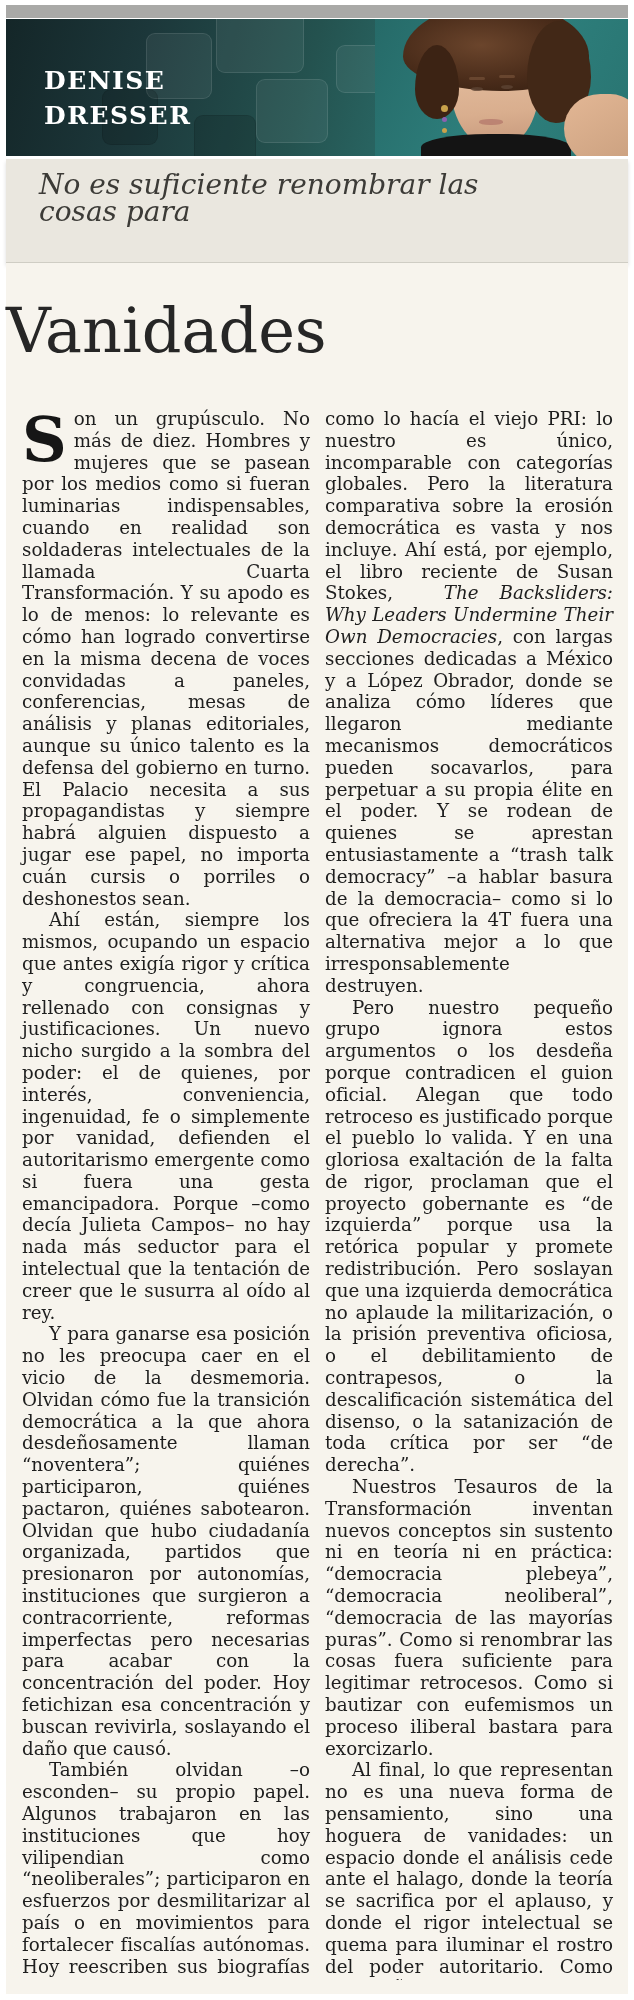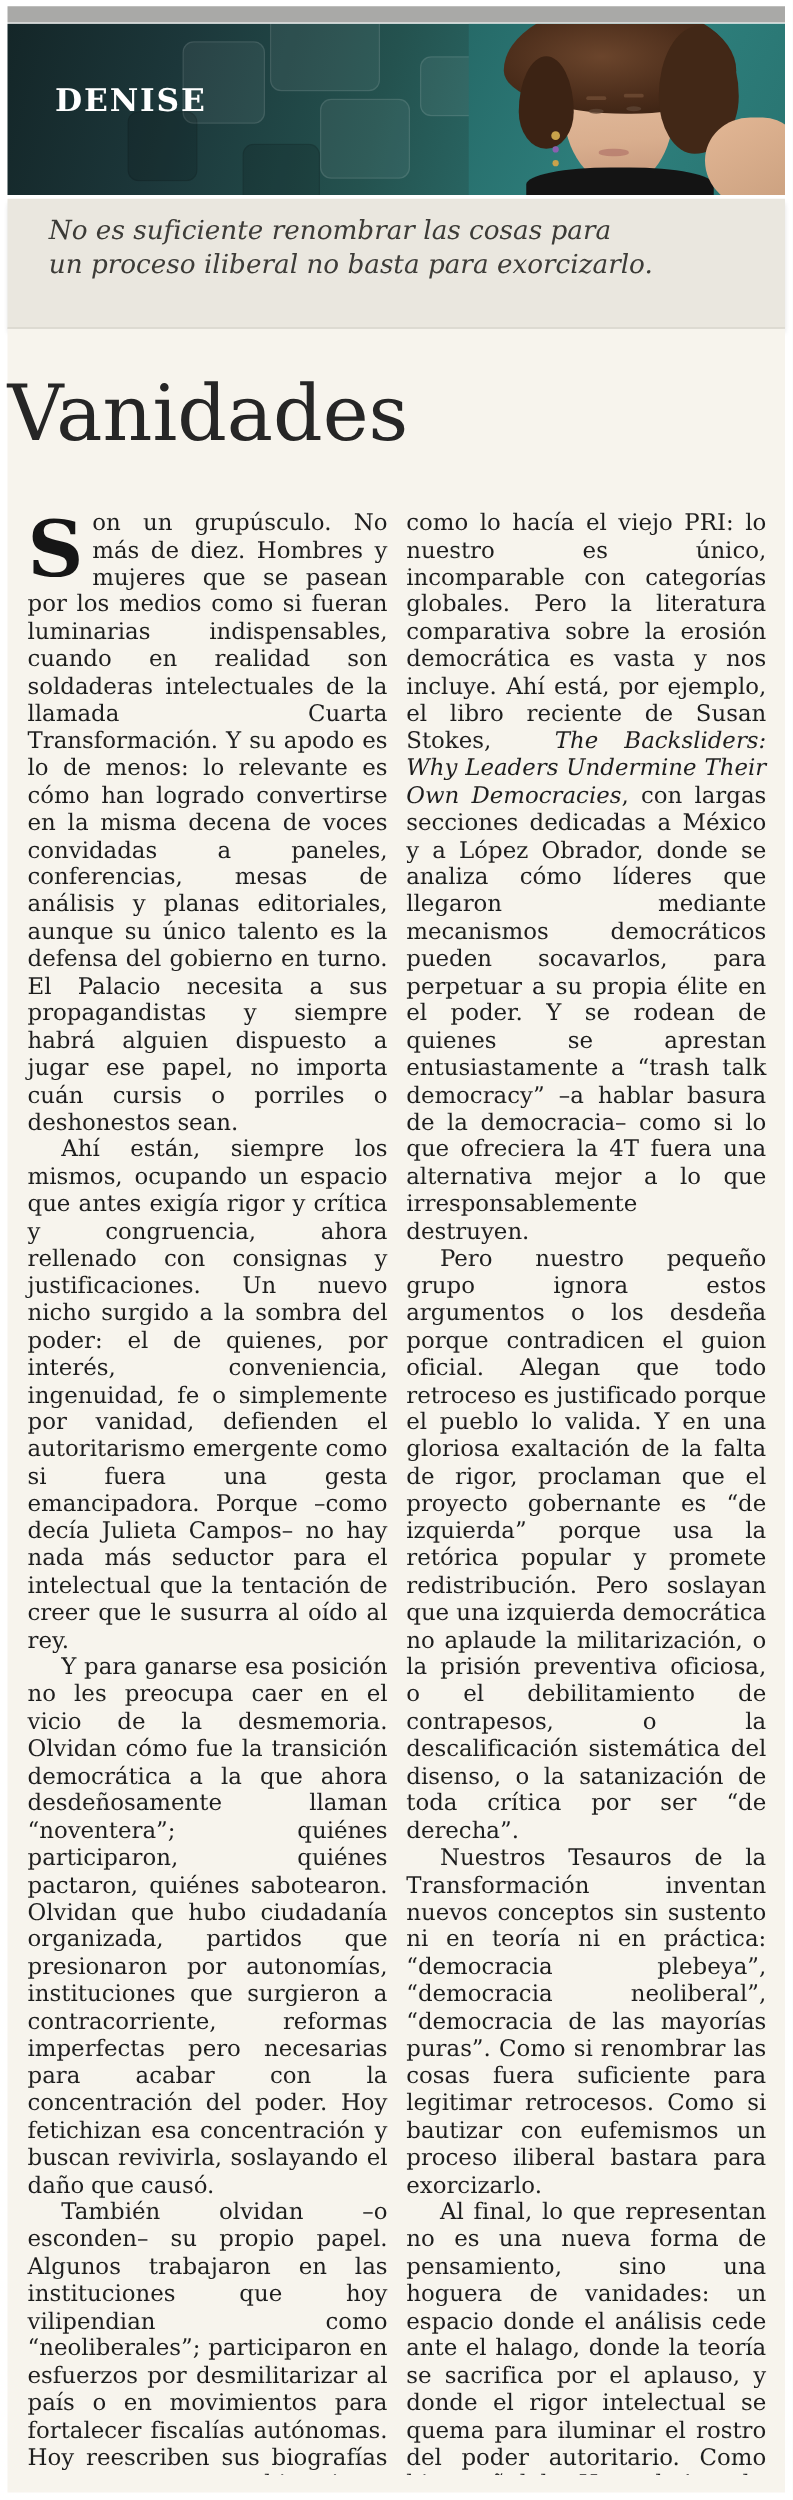--- a/index.html
+++ b/index.html
@@ -39,21 +39,21 @@
              box-shadow:0 11px 0 -1px #8c5fb0,0 22px 0 -1px #caa24b;}
   .p-neck{position:absolute;left:100px;top:116px;width:38px;height:24px;background:#d3a98c;}
   .p-body{position:absolute;left:46px;bottom:-8px;width:150px;height:30px;background:#141414;
           border-radius:45% 45% 0 0;}
   .p-hand{position:absolute;right:-12px;bottom:-10px;width:76px;height:72px;
           background:linear-gradient(150deg,#e3b795,#c99f7e);border-radius:55% 45% 40% 60%;}
 
   
   .deck{margin-top:3px;height:104px;box-sizing:border-box;background:#eae7df;
         border-bottom:1px solid #cfcdc4;box-shadow:0 3px 4px rgba(0,0,0,0.14);
-        padding:12px 64px 0 33px;font-style:italic;font-size:21px;line-height:27px;color:#3c3b37;}
+        padding:12px 64px 0 33px;font-style:italic;font-size:28px;line-height:27px;color:#3c3b37;}
   .deck span{display:block;}
 
   
   .article{background:#f7f4ed;padding:37px 0 14px 0;}
   .title{margin:0;text-align:left;font-weight:normal;font-size:62px;line-height:62px;color:#262626;}
   .columns{display:flex;gap:15px;padding:0 15px 0 16px;margin-top:46px;height:1572px;overflow:hidden;}
   .col{flex:1;min-width:0;text-align:justify;font-size:18.3px;line-height:21.8px;color:#1e1e1e;
        hyphens:auto;-webkit-hyphens:auto;word-spacing:-0.3px;}
   .col p{margin:0;text-indent:27px;}
   .col p.no-indent{text-indent:0;}
@@ -70,20 +70,21 @@
     <div class="banner">
       <div class="sq" style="left:140px;top:14px;width:64px;height:64px;"></div>
       <div class="sq d" style="left:96px;top:70px;width:54px;height:54px;"></div>
       <div class="sq" style="left:210px;top:-18px;width:86px;height:70px;"></div>
       <div class="sq" style="left:250px;top:60px;width:70px;height:62px;"></div>
       <div class="sq" style="left:330px;top:26px;width:46px;height:46px;"></div>
       <div class="sq d" style="left:188px;top:96px;width:60px;height:56px;"></div>
 
       <div class="author-name">
         <span>DENISE</span>
+        <span>DRESSER</span>
       </div>
 
       <div class="photo">
         <div class="p-face"></div>
         <div class="p-hair"></div>
         <div class="p-hair-l"></div>
         <div class="p-hair-r"></div>
         <div class="p-brow" style="left:94px;top:58px;"></div>
         <div class="p-brow" style="left:124px;top:56px;"></div>
         <div class="p-eye" style="left:96px;top:68px;"></div>
@@ -91,21 +92,20 @@
         <div class="p-lips"></div>
         <div class="p-earring"></div>
         <div class="p-neck"></div>
         <div class="p-body"></div>
         <div class="p-hand"></div>
       </div>
     </div>
 
     <div class="deck">
       <span>No es suficiente renombrar las cosas para</span>
-      <span>un proceso iliberal no basta para exorcizarlo.</span>
     </div>
 
     <div class="article">
       <h1 class="title">Vanidades</h1>
       <div class="columns">
         <div class="col">
             <p class="no-indent"><span class="dropcap">S</span><span>on un grupúsculo. No más de diez. Hombres y mujeres que se pasean por los medios como si fueran luminarias indispensables, cuando en realidad son soldaderas intelectuales de la llamada Cuarta Transformación. Y su apodo es lo de menos: lo relevante es cómo han logrado convertirse en la misma decena de voces convidadas a paneles, conferencias, mesas de análisis y planas editoriales, aunque su único talento es la defensa del gobierno en turno. El Palacio necesita a sus propagandistas y siempre habrá alguien dispuesto a jugar ese papel, no importa cuán cursis o porriles o deshonestos sean.</span></p>
             <p><span>Ahí están, siempre los mismos, ocupando un espacio que antes exigía rigor y crítica y congruencia, ahora rellenado con consignas y justificaciones. Un nuevo nicho surgido a la sombra del poder: el de quienes, por interés, conveniencia, ingenuidad, fe o simplemente por vanidad, defienden el autoritarismo emergente como si fuera una gesta emancipadora. Porque –como decía Julieta Campos– no hay nada más seductor para el intelectual que la tentación de creer que le susurra al oído al rey.</span></p>
             <p><span>Y para ganarse esa posición no les preocupa caer en el vicio de la desmemoria. Olvidan cómo fue la transición democrática a la que ahora desdeñosamente llaman “noventera”; quiénes participaron, quiénes pactaron, quiénes sabotearon. Olvidan que hubo ciudadanía organizada, partidos que presionaron por autonomías, instituciones que surgieron a contracorriente, reformas imperfectas pero necesarias para acabar con la concentración del poder. Hoy fetichizan esa concentración y buscan revivirla, soslayando el daño que causó.</span></p>
             <p><span>También olvidan –o esconden– su propio papel. Algunos trabajaron en las instituciones que hoy vilipendian como “neoliberales”; participaron en esfuerzos por desmilitarizar al país o en movimientos para fortalecer fiscalías autónomas. Hoy reescriben sus biografías y presentan una historia a modo: un cuento maniqueo donde ellos siempre fueron pueblo bueno y el pasado siempre fue un páramo de corrupción absoluta. Una historia de paja con enemigos de paja.</span></p>

